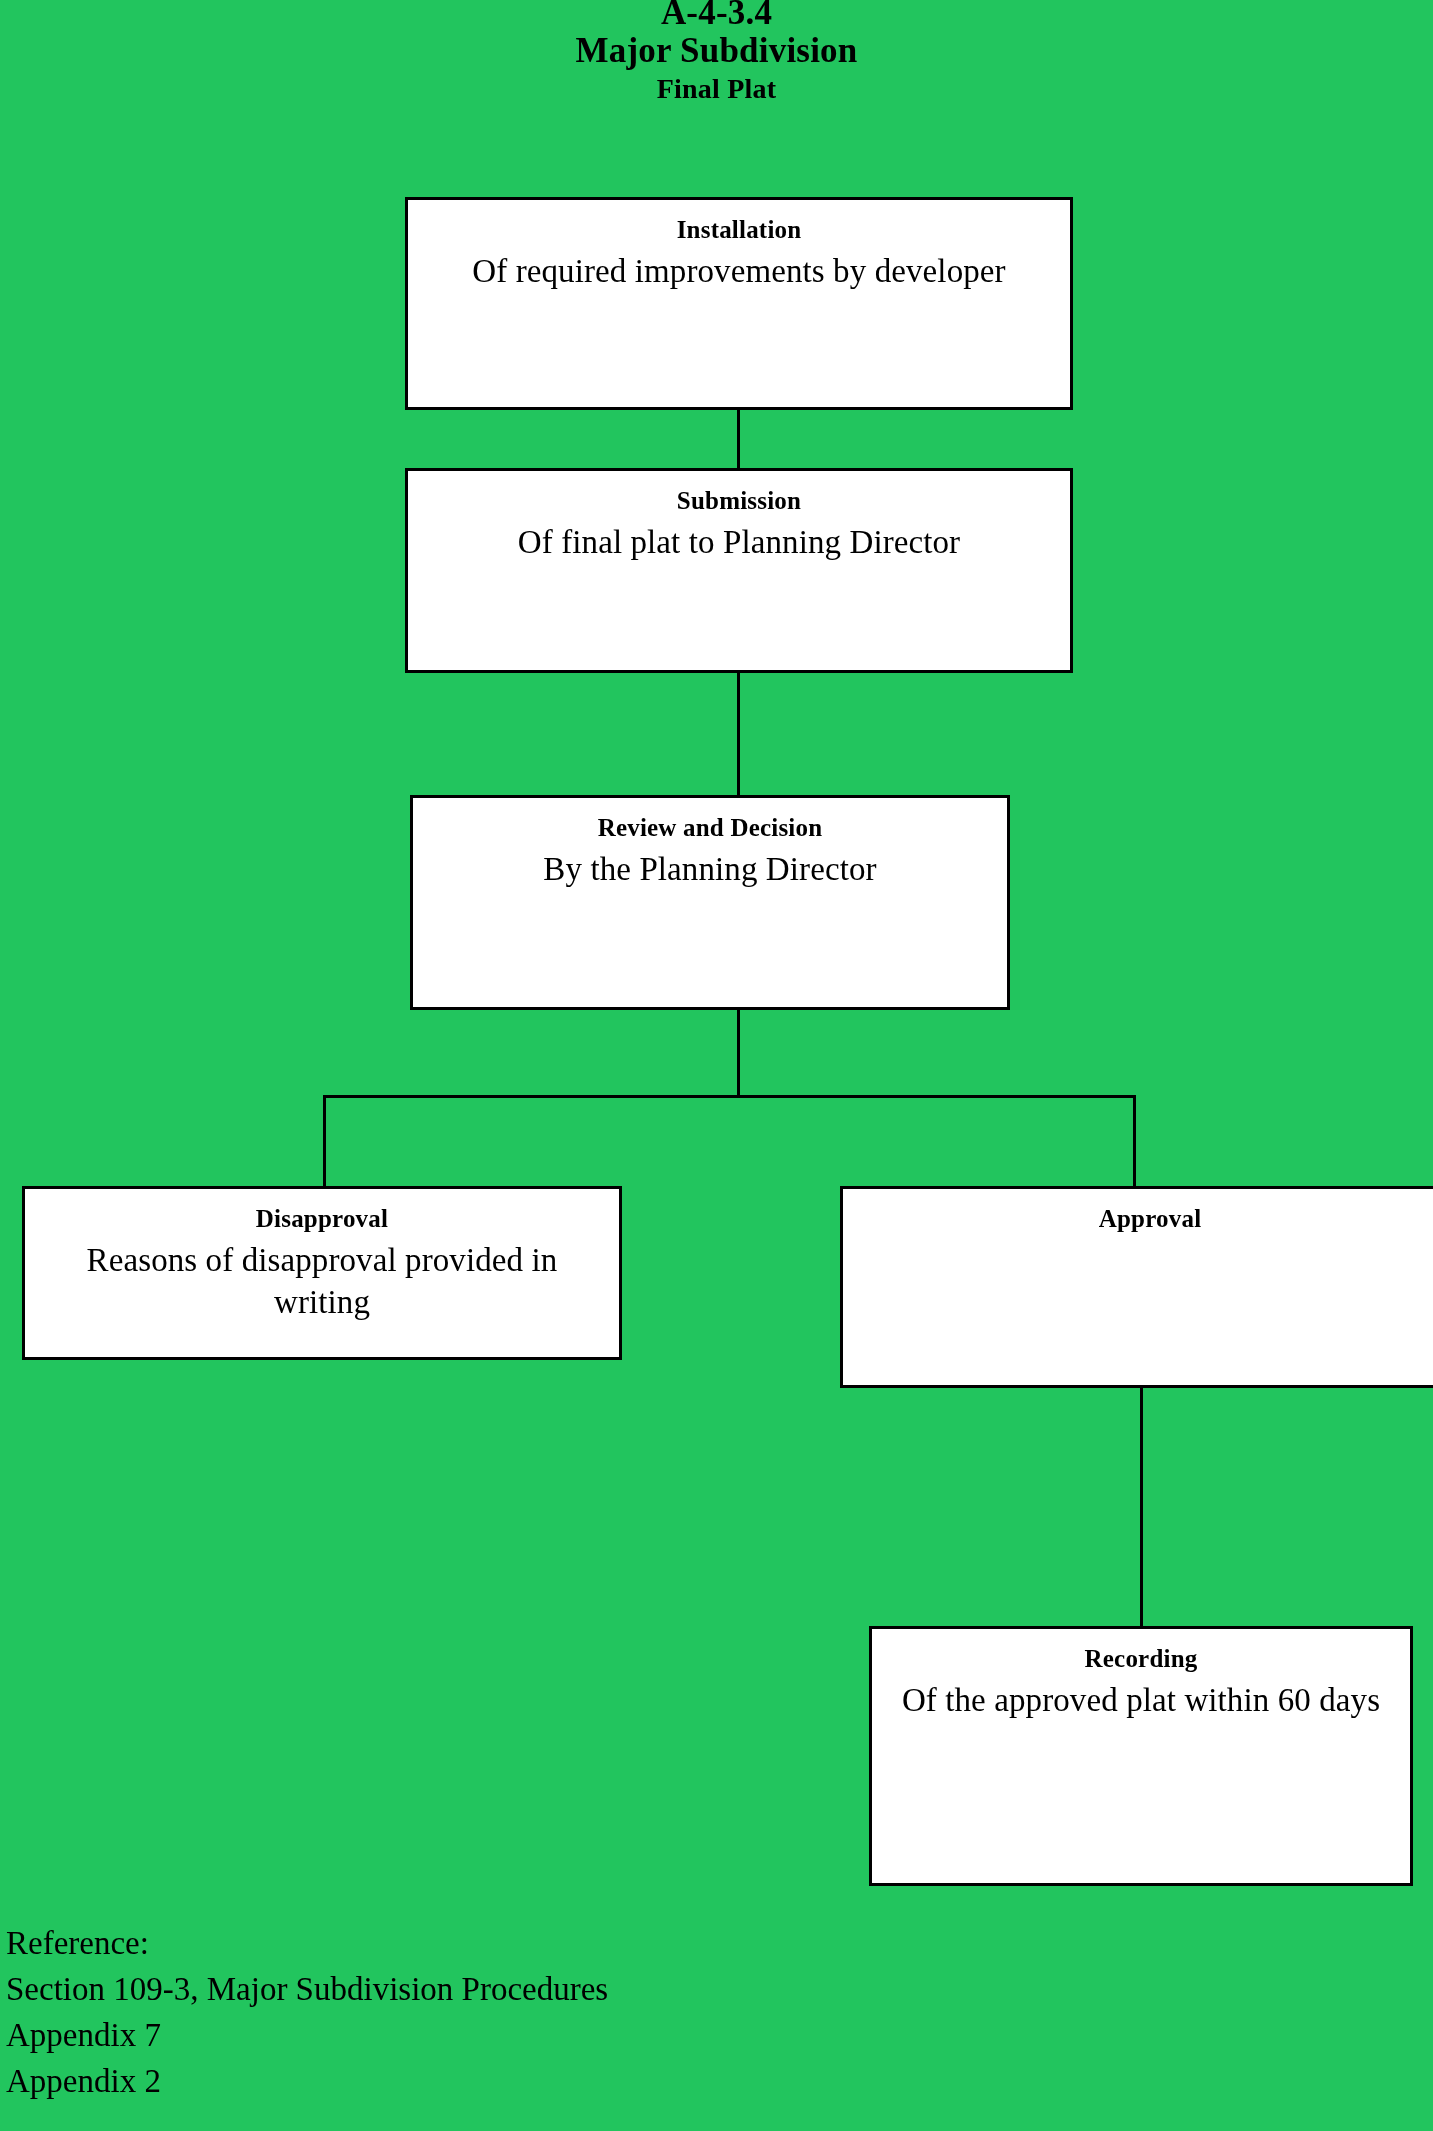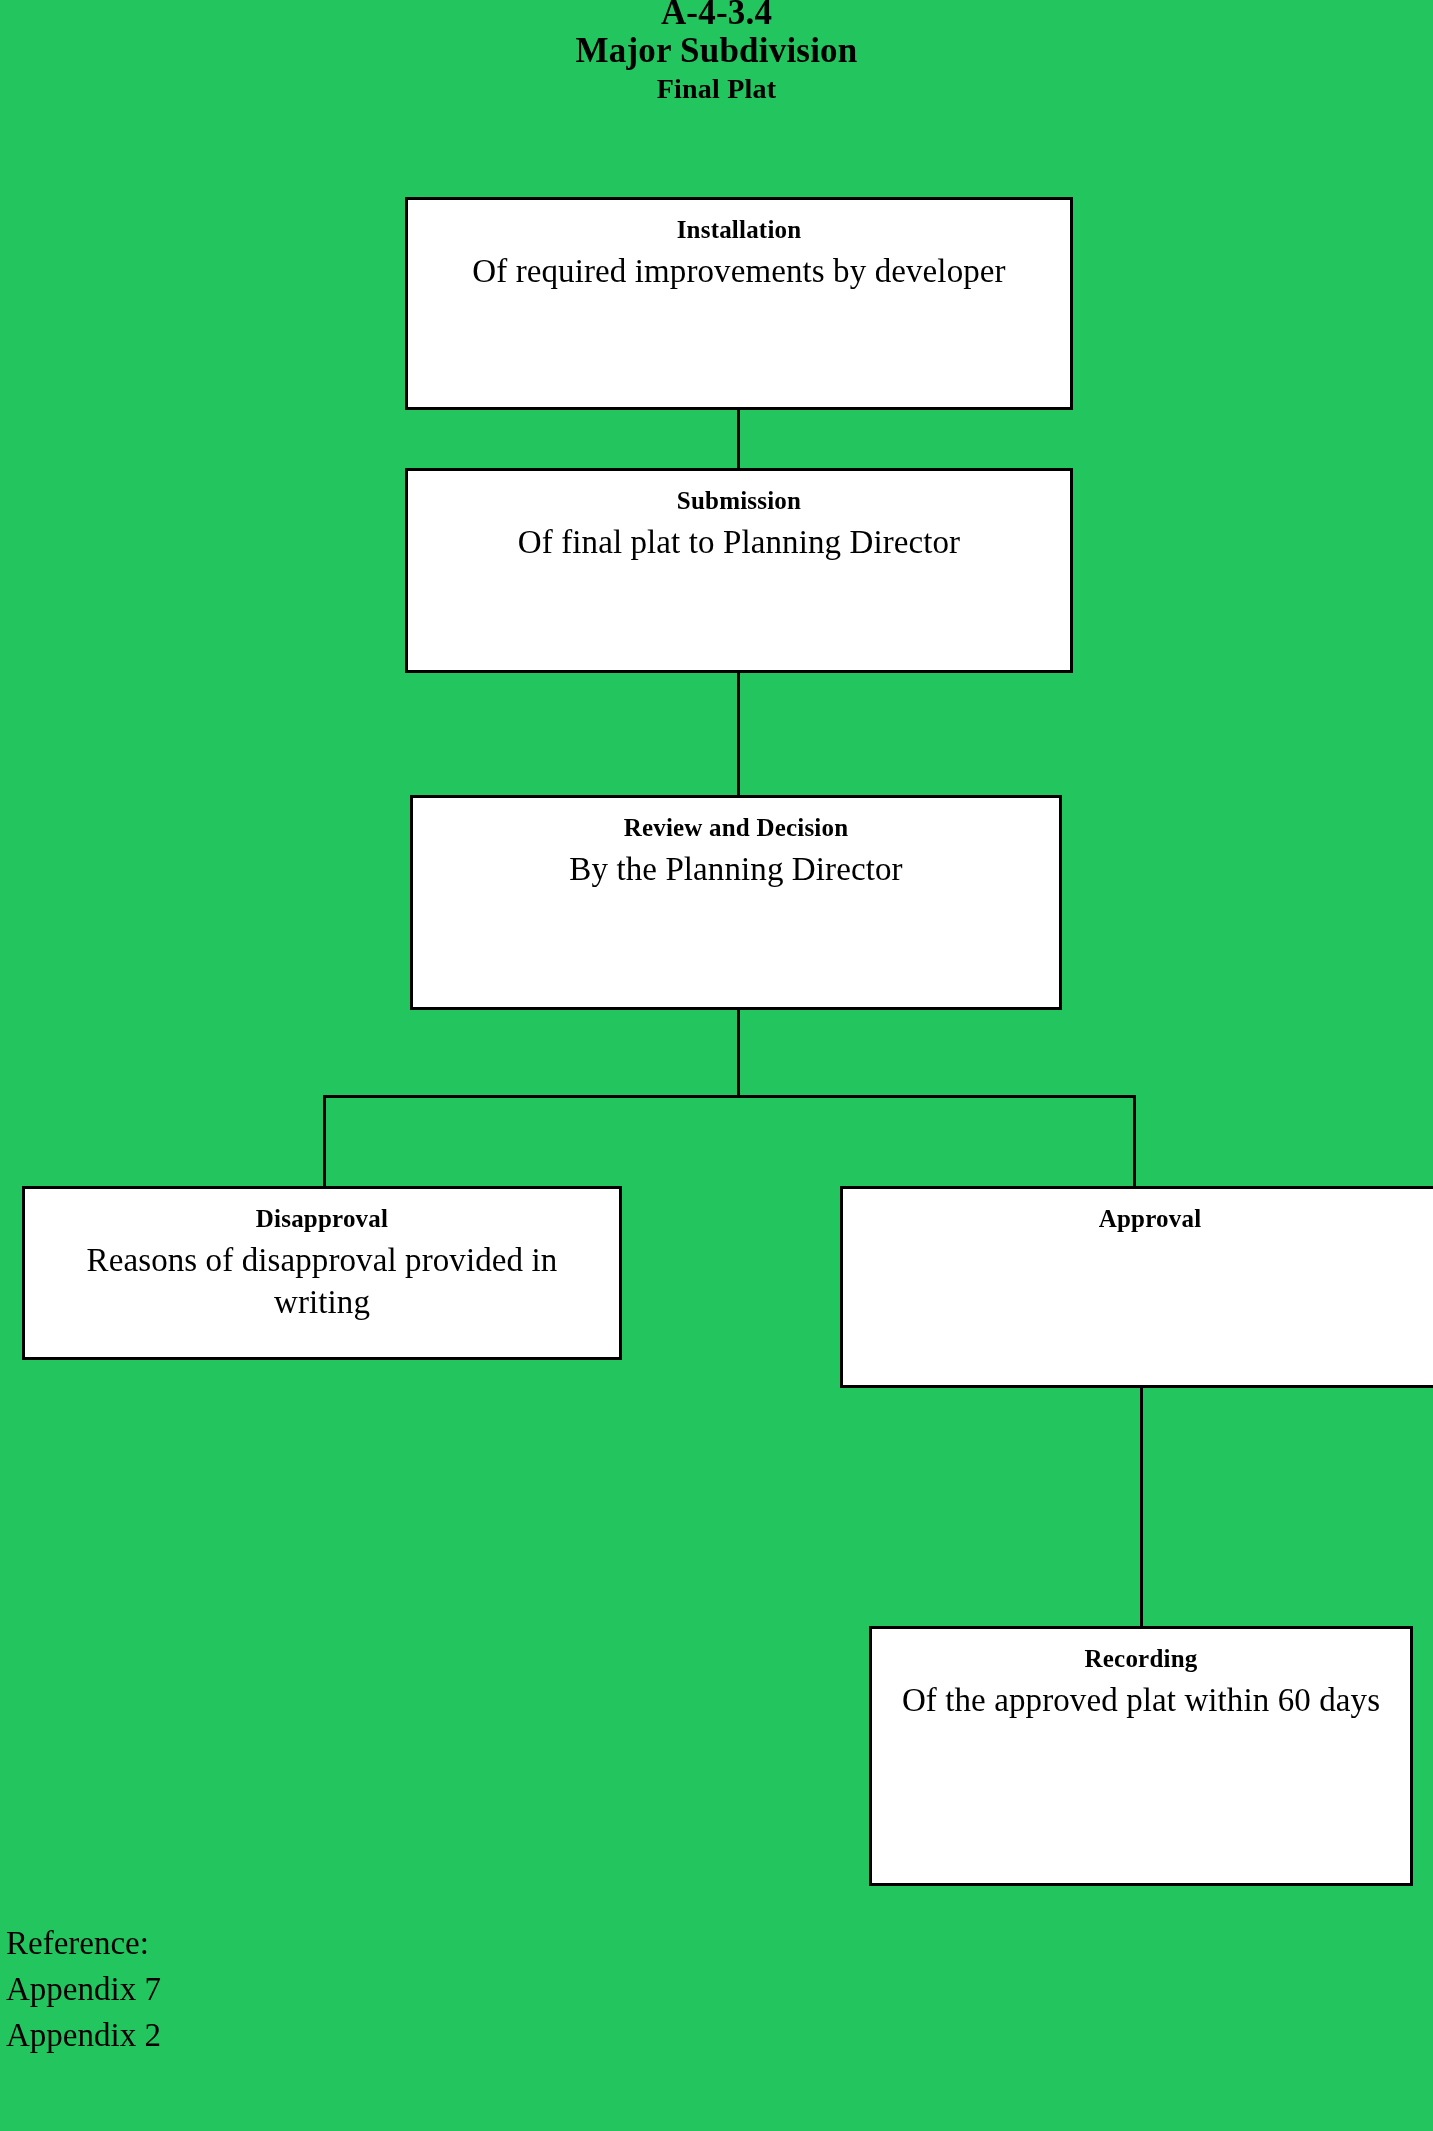--- a/index.html
+++ b/index.html
@@ -58,21 +58,21 @@
     font-weight: normal;
     font-size: 33px;
     line-height: 42px;
     padding: 0 12px;
     letter-spacing: 0.1px;
   }
 
   
   #node-installation { left: 405px;  top: 197px;  width: 668px; height: 213px; }
   #node-submission   { left: 405px;  top: 468px;  width: 668px; height: 205px; }
-  #node-review       { left: 410px;  top: 795px;  width: 652px; height: 215px; }
+  #node-review       { left: 410px;  top: 795px;  width: 600px; height: 215px; }
   #node-disapproval  { left: 22px;   top: 1186px; width: 600px; height: 174px; }
   #node-approval     { left: 840px;  top: 1186px; width: 620px; height: 202px; }
   #node-recording    { left: 869px;  top: 1626px; width: 544px; height: 260px; }
 
   
   .conn {
     position: absolute;
     background: #000000;
     z-index: 1;
   }
@@ -149,17 +149,18 @@
     <div class="node-desc"></div>
   </div>
 
   <div class="node" id="node-recording">
     <div class="node-title">Recording</div>
     <div class="node-desc">Of the approved plat within 60 days</div>
   </div>
 
   <div class="reference-block">
     <div class="reference-line">Reference:</div>
+    <div class="reference-line">Section 109-3, Major Subdivision Procedures</div>
     <div class="reference-line">Appendix 7</div>
     <div class="reference-line">Appendix 2</div>
   </div>
 
 </div>
 
 </body></html>

